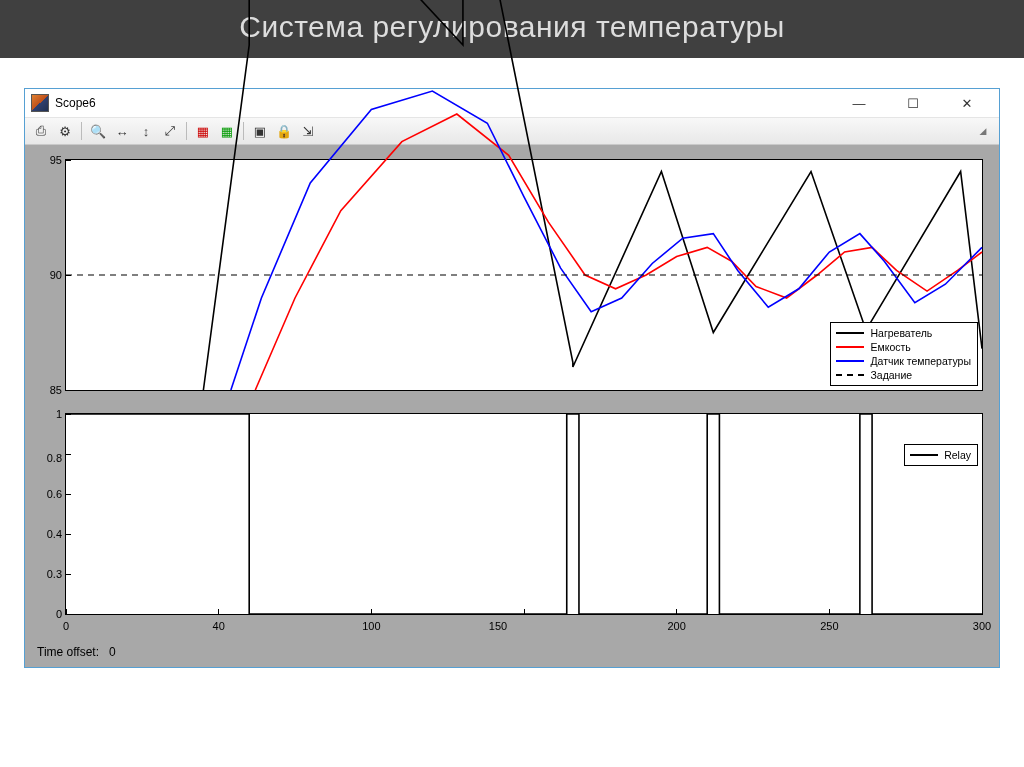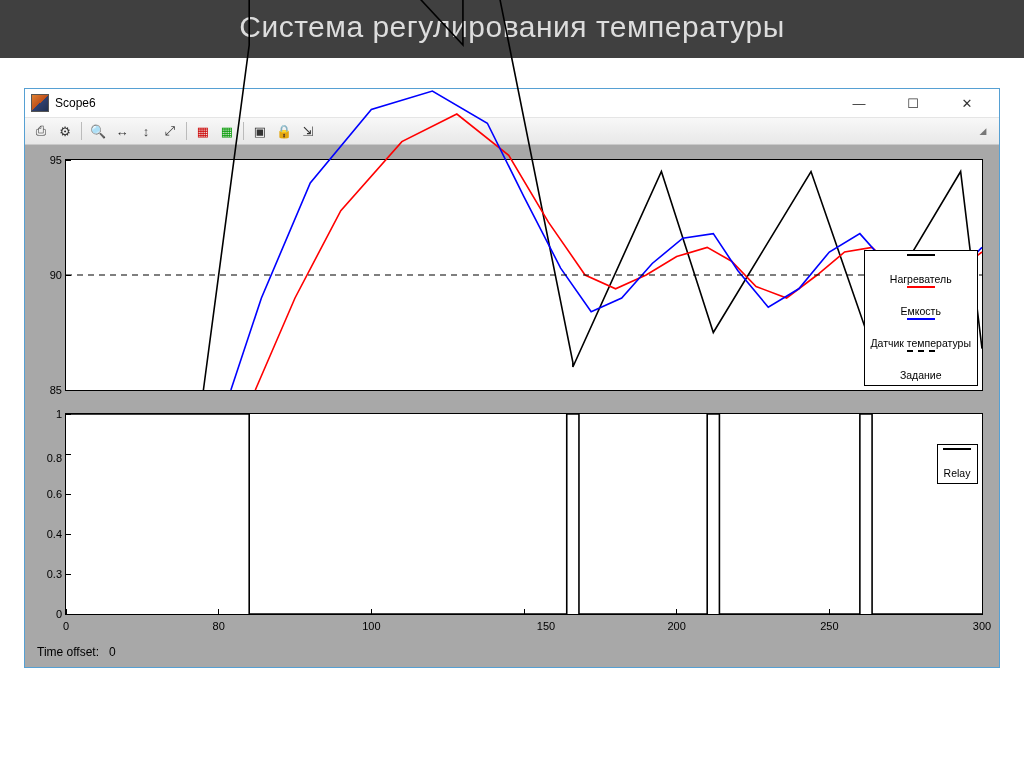--- a/index.html
+++ b/index.html
@@ -107,21 +107,21 @@
   }
   .legend {
     position: absolute;
     right: 4px;
     background: #fff;
     border: 1px solid #000;
     font-size: 10.5px;
     padding: 3px 6px 3px 5px;
     line-height: 14px;
   }
-  .legend-row { display: flex; align-items: center; gap: 16px; white-space: nowrap; flex-direction: column; }
+  .legend-row { display: flex; align-items: center; gap: 6px; white-space: nowrap; }
   .legend-line { width: 28px; height: 0; border-top: 2px solid #000; }
   .timeoffset {
     margin-top: 30px;
     font-size: 12px;
     color: #000;
     padding-left: 2px;
   }
   svg { position: absolute; top: 0; left: 0; width: 100%; height: 100%; overflow: visible; }
 </style>
 </head>
@@ -211,25 +211,25 @@
         <div class="ytick" style="top: 120px;">0.4</div>
         <div class="tickline" style="left: 0px; top: 119.5px; width: 5px; height: 1px;"></div>
         <div class="ytick" style="top: 80px;">0.6</div>
         <div class="tickline" style="left: 0px; top: 79.5px; width: 5px; height: 1px;"></div>
         <div class="ytick" style="top: 44px; text-align: right;">0.8</div>
         <div class="tickline" style="left: 0px; top: 39.5px; width: 5px; height: 1px;"></div>
         <div class="ytick" style="top: 0px;">1</div>
         <div class="tickline" style="left: 0px; top: -0.5px; width: 5px; height: 1px;"></div>
         <div class="xtick" style="left: 0px;">0</div>
         <div class="tickline" style="bottom: 0px; left: -0.5px; height: 5px; width: 1px;"></div>
-        <div class="xtick" style="left: 152.667px;">80</div>
+        <div class="xtick" style="left: 152.667px;">40</div>
         <div class="tickline" style="bottom: 0px; left: 152.167px; height: 5px; width: 1px;"></div>
         <div class="xtick" style="left: 305.333px;">100</div>
         <div class="tickline" style="bottom: 0px; left: 304.833px; height: 5px; width: 1px;"></div>
-        <div class="xtick" style="left: 480px; margin-top: 6px;">150</div>
+        <div class="xtick" style="left: 432px; margin-top: 6px;">150</div>
         <div class="tickline" style="bottom: 0px; left: 457.5px; height: 5px; width: 1px;"></div>
         <div class="xtick" style="left: 610.667px; margin-top: 8px;">200</div>
         <div class="tickline" style="bottom: 0px; left: 610.167px; height: 5px; width: 1px;"></div>
         <div class="xtick" style="left: 763.333px;">250</div>
         <div class="tickline" style="bottom: 0px; left: 762.833px; height: 5px; width: 1px;"></div>
         <div class="xtick" style="left: 916px;">300</div>
         <div class="tickline" style="bottom: 0px; left: 915.5px; height: 5px; width: 1px;"></div>
       </div>
 
     <div class="timeoffset">

